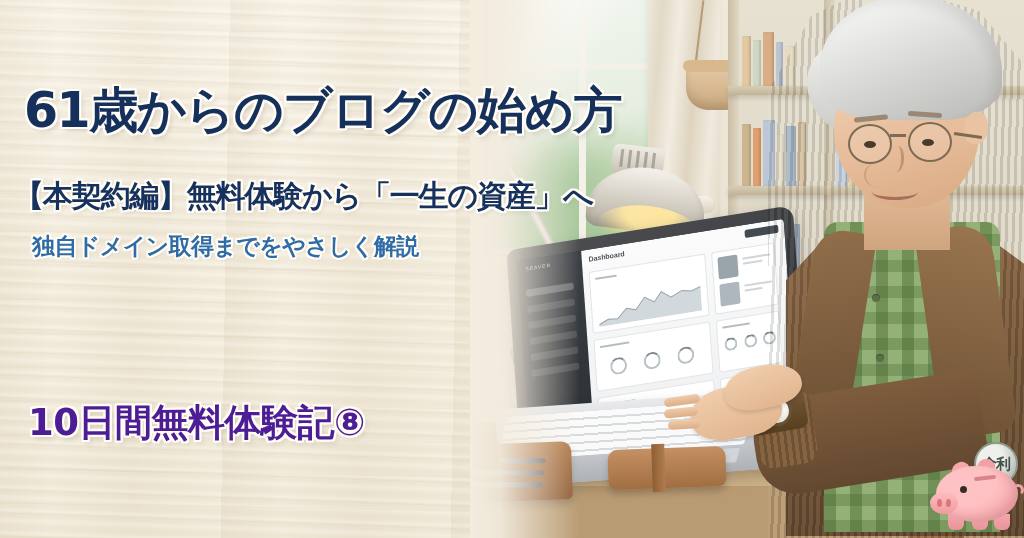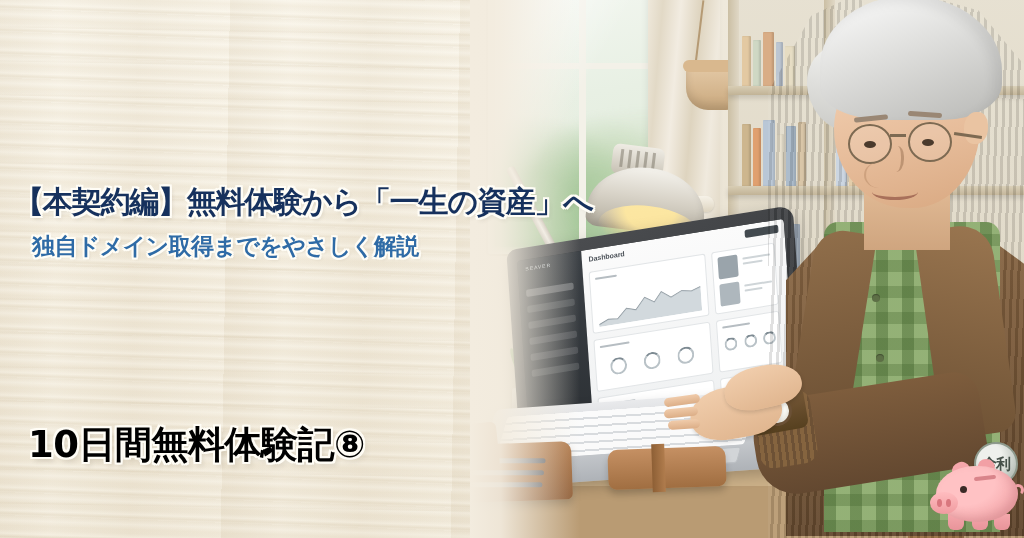--- a/index.html
+++ b/index.html
@@ -491,41 +491,40 @@
       2px 2px 0 #fffdf6, -2px 2px 0 #fffdf6, 2px -2px 0 #fffdf6, -2px -2px 0 #fffdf6,
       3px 4px 5px rgba(90,80,60,.18);
   }
   .t-sub{
     left:14px; top:176px; font-size:30px; letter-spacing:-1.2px;
     color:#16315d;
     text-shadow:
       2px 0 0 #fffdf6, -2px 0 0 #fffdf6, 0 2px 0 #fffdf6, 0 -2px 0 #fffdf6,
       2px 2px 0 #fffdf6, -2px 2px 0 #fffdf6, 2px -2px 0 #fffdf6, -2px -2px 0 #fffdf6,
       2px 3px 4px rgba(90,80,60,.16);
-    margin-top: 6px;
   }
   .t-sub2{
     left:32px; top:231px; font-size:23px; letter-spacing:-.6px;
     color:#2f6ba6;
     text-shadow:
       2px 0 0 #fffdf6, -2px 0 0 #fffdf6, 0 2px 0 #fffdf6, 0 -2px 0 #fffdf6,
       1.6px 1.6px 0 #fffdf6, -1.6px 1.6px 0 #fffdf6, 1.6px -1.6px 0 #fffdf6, -1.6px -1.6px 0 #fffdf6,
       2px 2px 3px rgba(90,80,60,.14);
   }
   .t-brand{
     left:28px; top:374px; font-size:37px; letter-spacing:-.5px;
     color:#16305c;
     text-shadow:
       2px 0 0 #fffdf6, -2px 0 0 #fffdf6, 0 2px 0 #fffdf6, 0 -2px 0 #fffdf6,
       2px 2px 0 #fffdf6, -2px 2px 0 #fffdf6, 2px -2px 0 #fffdf6, -2px -2px 0 #fffdf6,
       3px 4px 5px rgba(90,80,60,.18);
   }
   .t-brand2{
-    left:28px; top:420px; font-size:37px; letter-spacing:-.5px;
-    color:#000000;
+    left:28px; top:398px; font-size:37px; letter-spacing:-.5px;
+    color:#4c1d95;
     text-shadow:
       2px 0 0 #fffdf6, -2px 0 0 #fffdf6, 0 2px 0 #fffdf6, 0 -2px 0 #fffdf6,
       2px 2px 0 #fffdf6, -2px 2px 0 #fffdf6, 2px -2px 0 #fffdf6, -2px -2px 0 #fffdf6,
       3px 4px 5px rgba(90,80,60,.18);
   }
 </style>
 </head>
 <body>
 
 <div id="stage">
@@ -767,18 +766,19 @@
     <div class="pig-leg" style="left:42px"></div>
     <div class="pig-leg" style="left:64px"></div>
     <div class="pig-tail"></div>
     <div class="pig-body"></div>
     <div class="pig-slot"></div>
     <div class="pig-snout"></div>
     <div class="pig-eye"></div>
   </div>
 
   <div class="text-layer">
+    <div class="t-line t-main">61歳からのブログの始め方</div>
     <div class="t-line t-sub">【本契約編】無料体験から「一生の資産」へ</div>
     <div class="t-line t-sub2">独自ドメイン取得までをやさしく解説</div>
     <div class="t-line t-brand2">10日間無料体験記⑧</div>
   </div>
 
 </div>
 
 </body></html>

